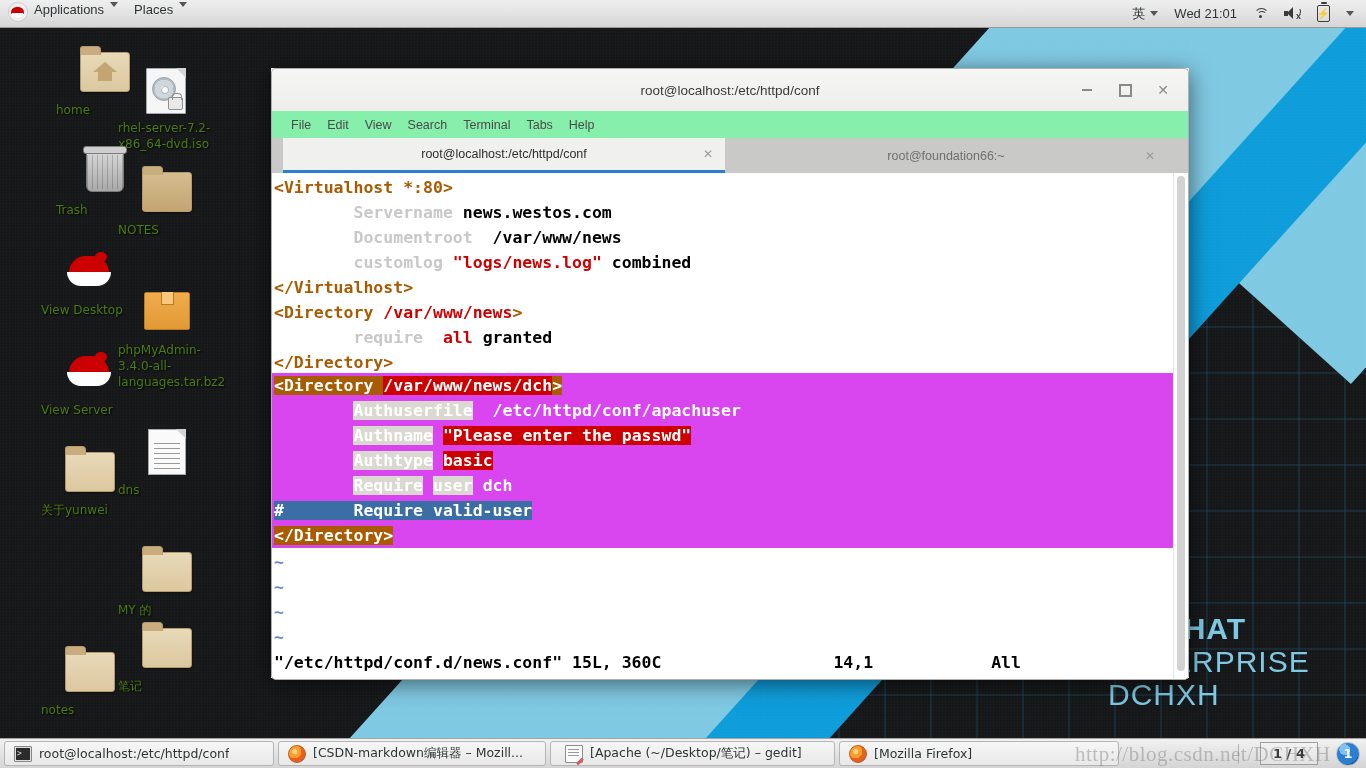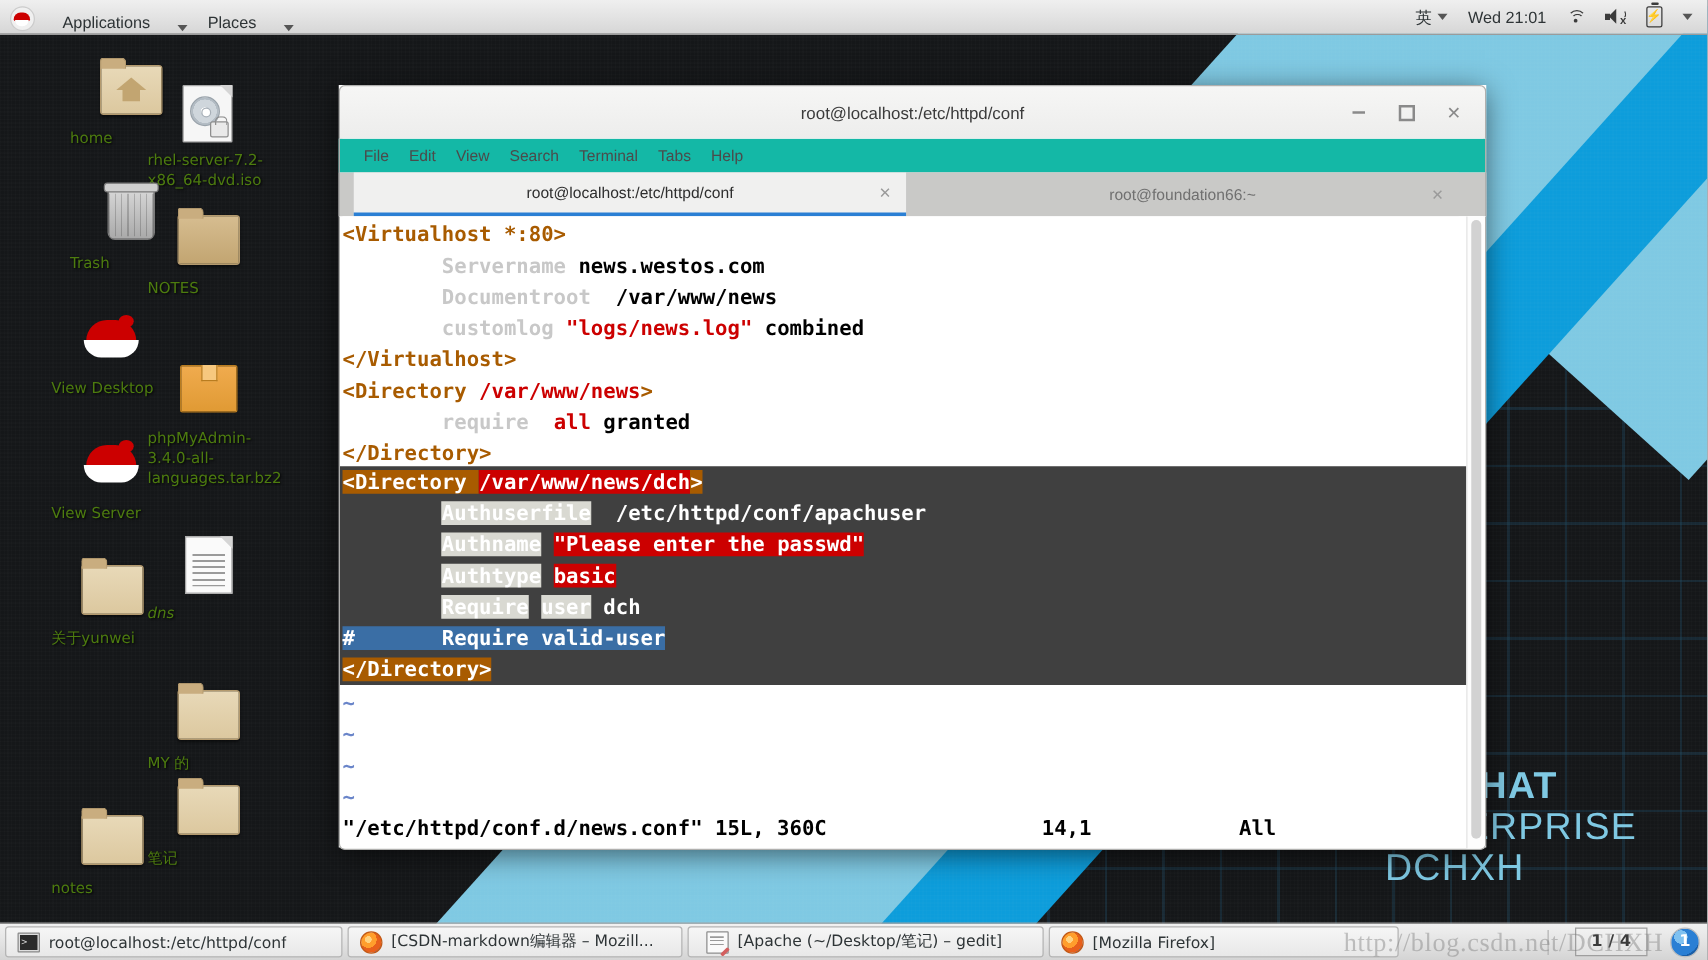--- a/index.html
+++ b/index.html
@@ -89,21 +89,21 @@
   #top-panel {
     position: absolute; left: 0; top: 0;
     width: 1366px; height: 27px;
     background: linear-gradient(to bottom, #efefef 0%, #e3e3e3 50%, #d6d6d6 100%);
     border-bottom: 1px solid #9b9b9b;
     display: flex; align-items: center;
     font-size: 13px; color: #2e3436;
     z-index: 50;
   }
   .panel-menu {
-    display: flex; align-items: flex-end; gap: 22px;
+    display: flex; align-items: flex-start; gap: 6px;
     padding: 2px 8px; height: 23px;
     cursor: default;
   }
   .rh-logo {
     width: 18px; height: 18px; border-radius: 50%;
     background: #f0f0f0;
     position: relative; overflow: hidden;
     display: inline-block;
     border: 1px solid #ccc;
   }
@@ -350,21 +350,21 @@
   .wbtn {
     width: 14px; height: 14px;
     display: flex; align-items: center; justify-content: center;
     color: #8a8a8a; font-size: 14px; line-height: 14px;
     cursor: default;
   }
   .wbtn .minus { width: 10px; height: 2px; background: #8a8a8a; display: block; }
   .wbtn .square { width: 9px; height: 9px; border: 2px solid #8a8a8a; display: block; }
   #menubar {
     height: 27px;
-    background: #14b8a6;
+    background: #86efac;
     border-left: 1px solid #b0b0ae; border-right: 1px solid #b0b0ae;
     display: flex; align-items: center;
     padding-left: 11px;
     font-size: 12.5px; color: #4b4b4b;
   }
   #menubar .mi { padding: 3px 8px; cursor: default; }
   #tabbar {
     height: 35px;
     background: #c9c9c7;
     border-left: 1px solid #b0b0ae; border-right: 1px solid #b0b0ae;
@@ -414,21 +414,21 @@
   .c-tag   { color: #a85b00; }
   .c-val   { color: #cc0000; }
   .c-dir   { color: #c8c8c8; }
   .c-plain { color: #000000; }
   .c-tilde { color: #6a85c9; font-weight: bold; }
 
   
   #sel-block {
     position: absolute;
     left: 0; top: 200px; right: 14px; height: 175px;
-    background: #404040;
+    background: #d946ef;
   }
   .sel-line {
     position: relative; height: 25px;
     font-family: "DejaVu Sans Mono", "Liberation Mono", monospace;
     font-size: 16.5px; line-height: 25px; font-weight: bold;
     white-space: pre;
     padding-left: 2px;
   }
   .hl { display: inline; }
   .hl-tagbg  { background: #a85b00; color: #ffffff; }
@@ -656,21 +656,21 @@
     <span class="glyph">
         <span class="rhhat">
           <span class="bump"></span>
           <span class="hat"></span>
           <span class="brim"></span>
         </span>
       </span>
     <span>View Server</span>
   </div>
 
-  <div class="desk-icon" style="left:118px; top:426px;font-style:italic;">
+  <div class="desk-icon" style="left:118px; top:426px;">
     <span class="glyph">
         <span class="docfile">
           <span class="tx"></span>
         </span>
       </span>
     <span>dns</span>
   </div>
 
   <div class="desk-icon" style="left:41px; top:446px;">
     <span class="glyph">

